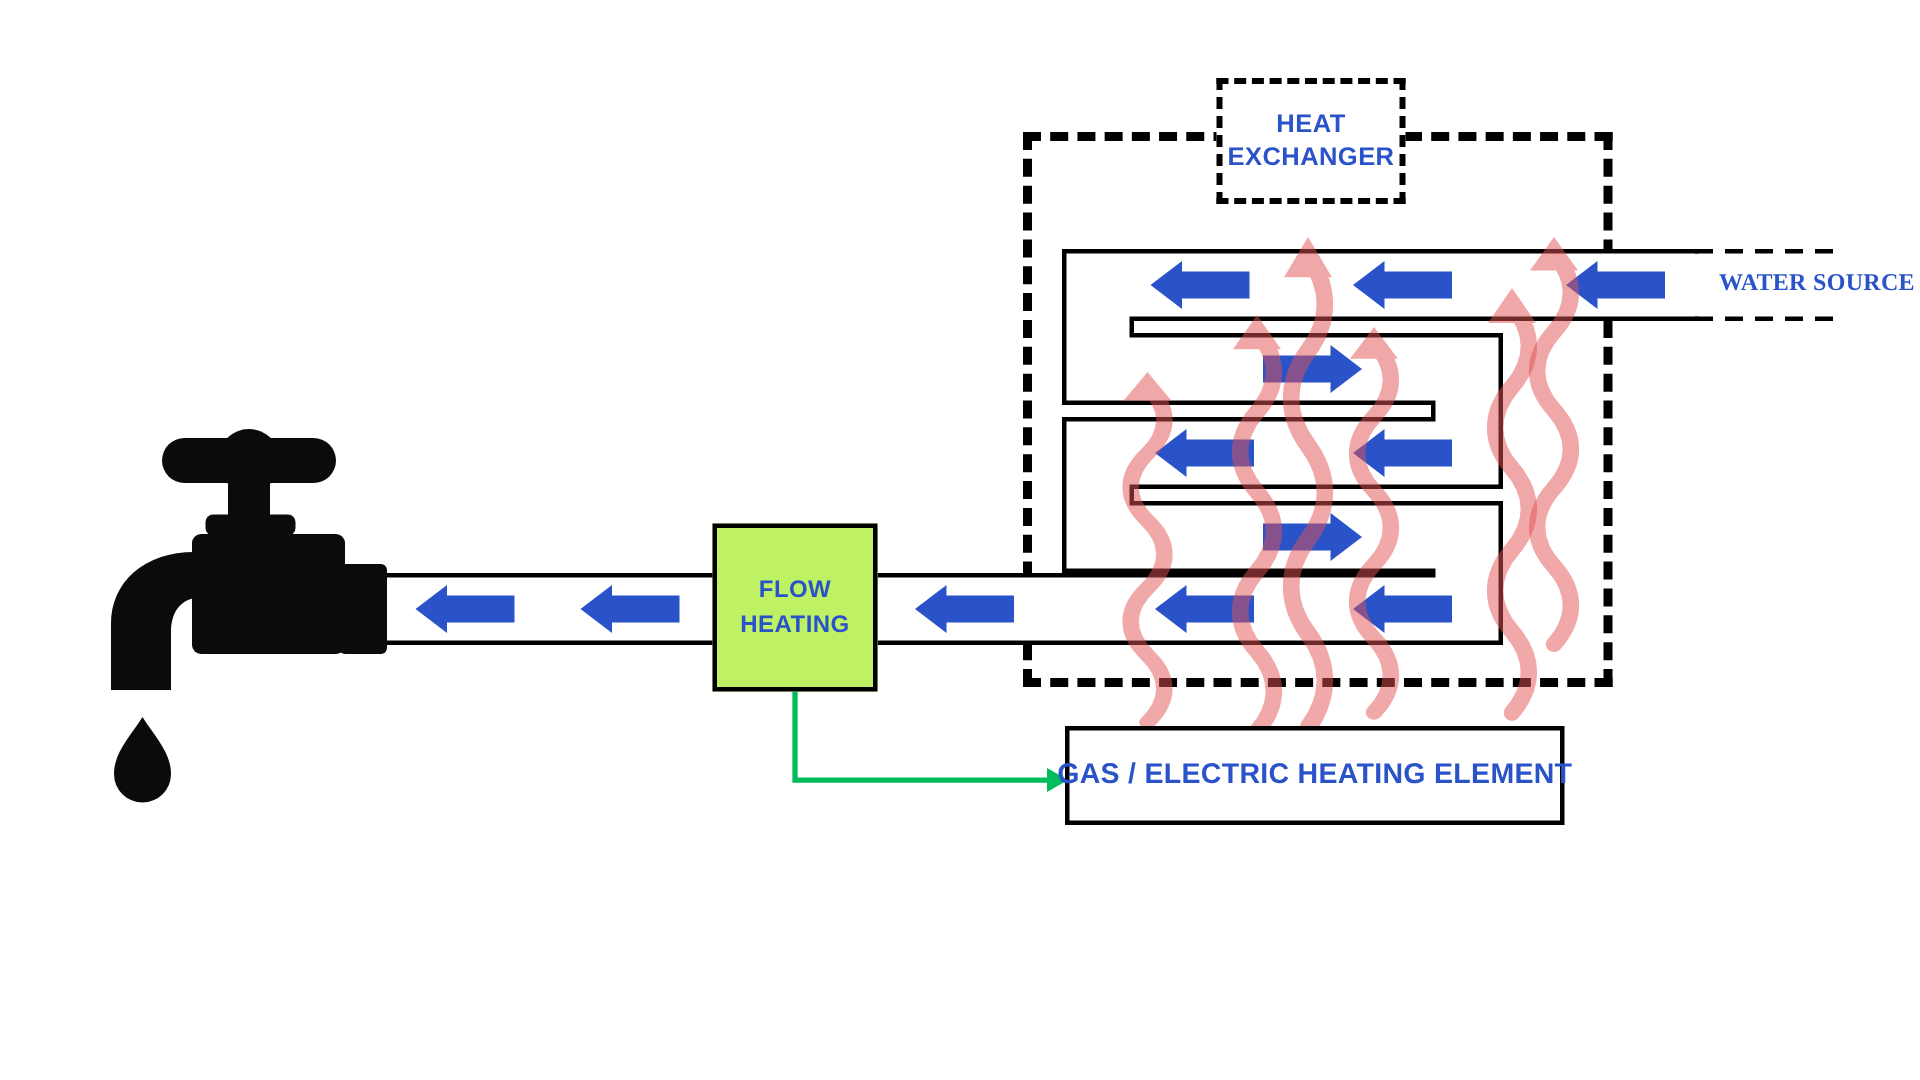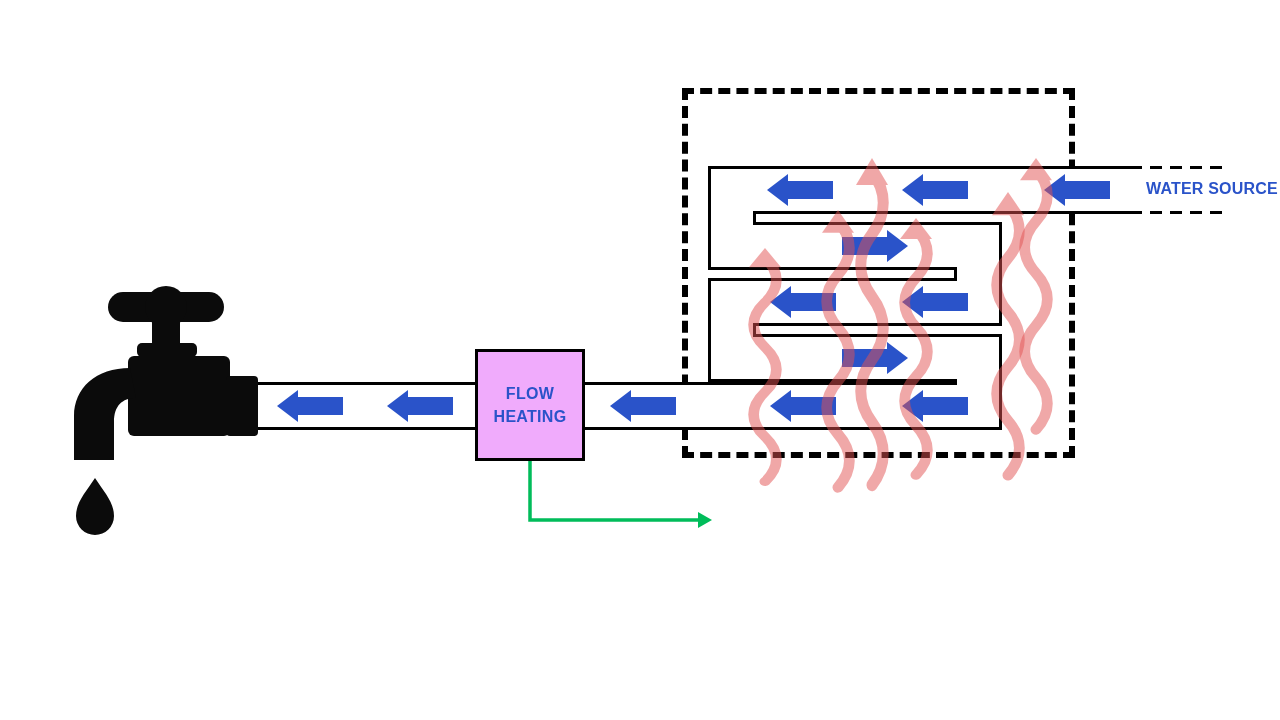--- a/index.html
+++ b/index.html
@@ -34,33 +34,33 @@
   
   .label-text{color:var(--color-label-text,#2A53C9);font-weight:800;}
   .hx-label{
     position:absolute;left:811px;top:52px;width:126px;height:84px;
     border:4px dashed var(--color-line,#000);box-sizing:border-box;background:#fff;
     display:flex;flex-direction:column;align-items:center;justify-content:center;
     font-size:17px;line-height:1.3;letter-spacing:.3px;z-index:3;text-align:center;
   }
   .flow-box{
     position:absolute;left:475px;top:349px;width:110px;height:112px;
-    border:3px solid var(--color-line,#000);box-sizing:border-box;background:#f0abfc;
+    border:3px solid var(--color-line,#000);box-sizing:border-box;background:#bef264;
     display:flex;flex-direction:column;align-items:center;justify-content:center;
     font-size:16px;line-height:1.45;letter-spacing:.3px;z-index:3;text-align:center;
   }
   .heater-box{
     position:absolute;left:710px;top:484px;width:333px;height:66px;
     border:3px solid var(--color-line,#000);box-sizing:border-box;background:#fff;
     display:flex;align-items:center;justify-content:center;
     font-size:19px;letter-spacing:.2px;z-index:3;white-space:nowrap;
   }
   .water-label{
     position:absolute;left:1146px;top:180px;width:132px;
-    font-size:16px;letter-spacing:.2px;z-index:3;white-space:nowrap;
+    font-size:16px;letter-spacing:.2px;z-index:3;white-space:nowrap;font-family:Liberation Serif, serif;
   }
 </style>
 </head>
 <body>
 
 <div class="canvas">
 
   <div class="hx-outer"></div>
 
   <svg class="diagram" width="1280" height="720" viewBox="0 0 1280 720">
@@ -124,24 +124,31 @@
       <circle cx="166" cy="307" r="21"></circle>
       <rect x="152" y="307" width="28" height="42"></rect>
       <rect x="137" y="343" width="60" height="14" rx="5"></rect>
       <rect x="128" y="356" width="102" height="80" rx="6"></rect>
       <path d="M130 368 C 96 368 74 388 74 416 L 74 460 L 114 460 L 114 422 C 114 406 122 398 136 398 Z"></path>
       <rect x="226" y="376" width="32" height="60" rx="4"></rect>
     </g>
     <path class="solid-black" d="M95 478 C 86 492 76 502 76 516 A 19 19 0 0 0 114 516 C 114 502 104 492 95 478 Z"></path>
   </svg>
 
+  <div class="hx-label label-text">
+    <span>HEAT</span>
+    <span>EXCHANGER</span>
+  </div>
 
   <div class="flow-box label-text">
     <span>FLOW</span>
     <span>HEATING</span>
   </div>
 
+  <div class="heater-box label-text">
+    <span>GAS / ELECTRIC HEATING ELEMENT</span>
+  </div>
 
   <div class="water-label label-text">
     <span>WATER SOURCE</span>
   </div>
 
 </div>
 
 </body></html>

